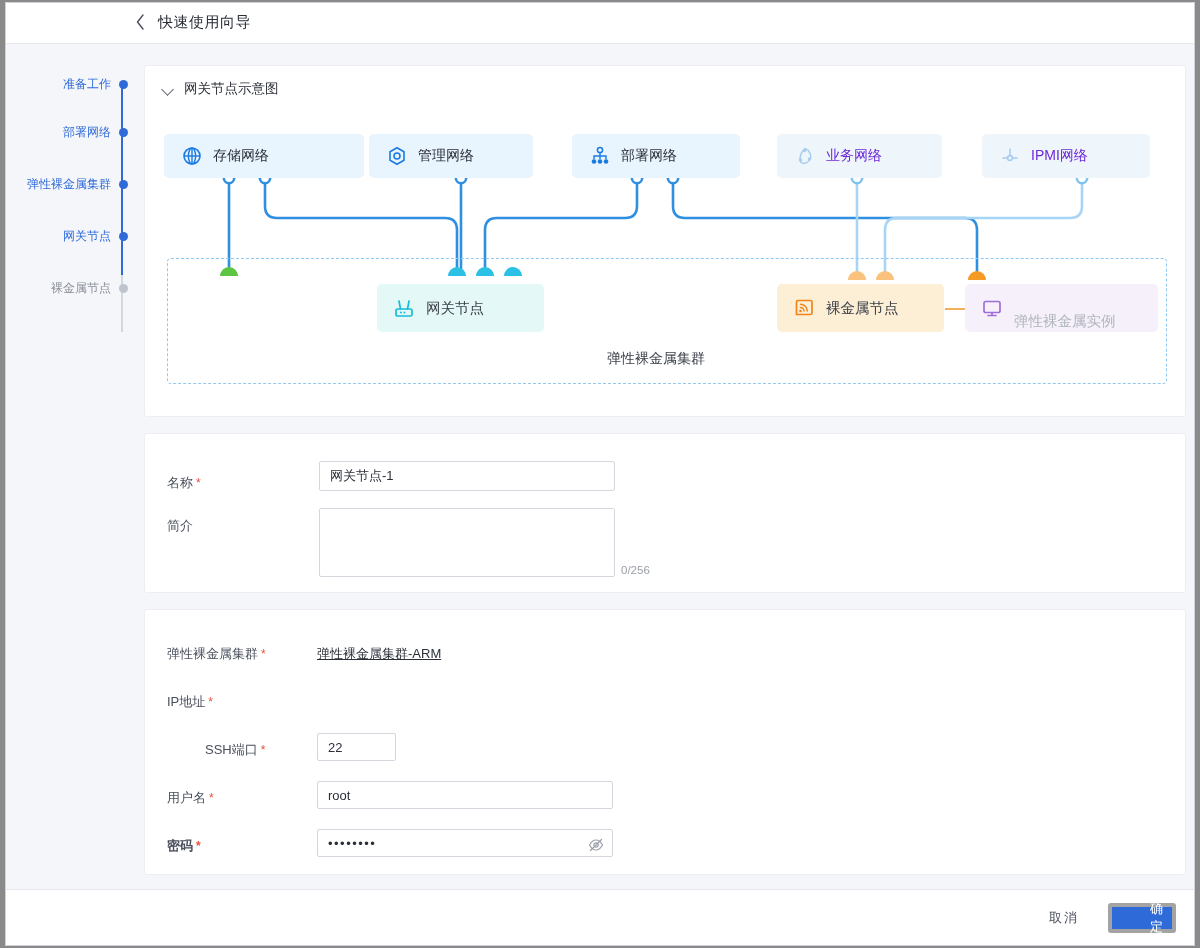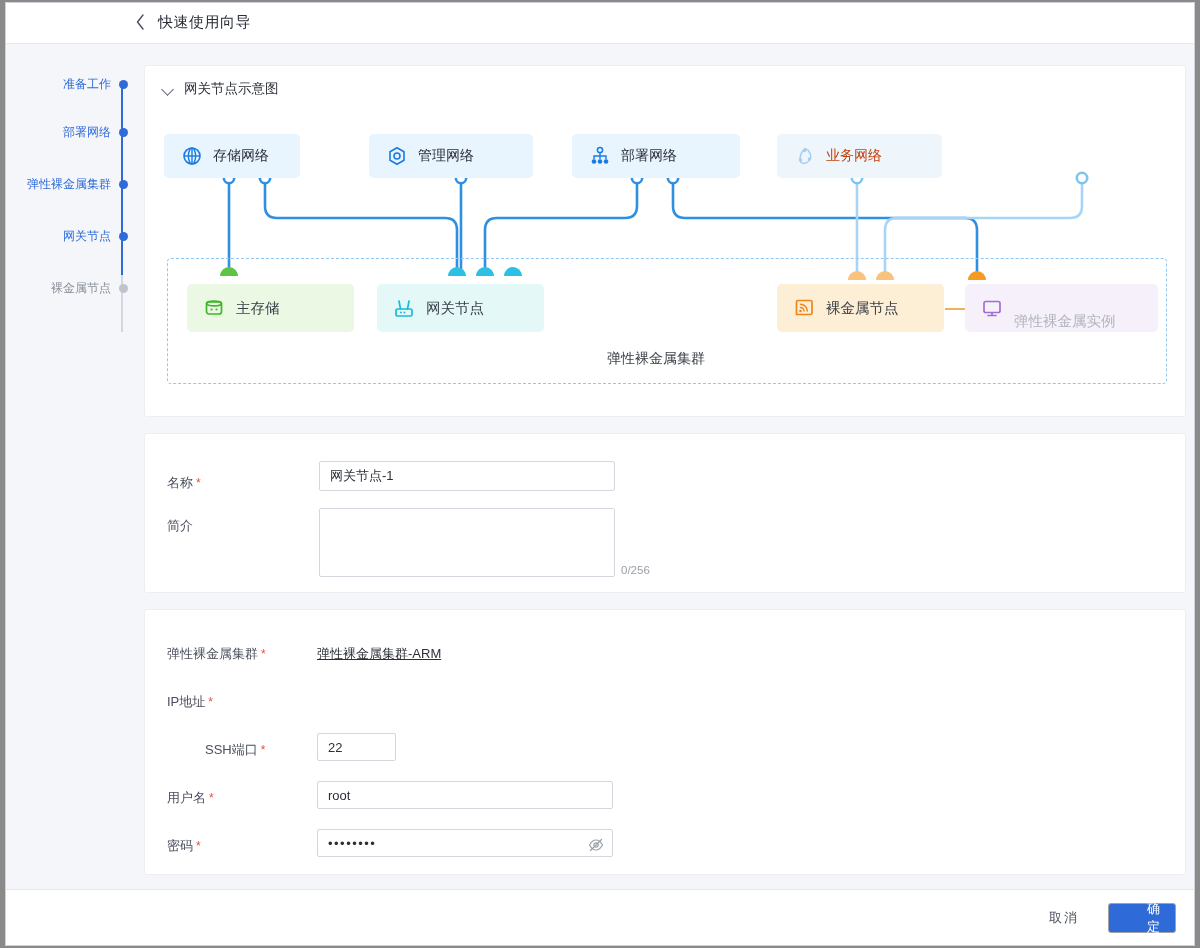--- a/index.html
+++ b/index.html
@@ -102,21 +102,21 @@
     position: absolute; height: 44px;
     border-radius: 5px;
     display: flex; align-items: center;
     padding-left: 18px;
     cursor: pointer;
   }
   .netbox .nb-label { font-size: 14px; margin-left: 11px; white-space: nowrap; }
   .netbox.on  { background: #e8f4fe; }
   .netbox.on .nb-label { color: #2b2f38; }
   .netbox.off { background: #eef5fb; }
-  .netbox.off .nb-label { color: #c2410c; }
+  .netbox.off .nb-label { color: #6d28d9; }
   .nb-icon { width: 20px; height: 20px; flex: 0 0 20px; }
 
   .nodebox {
     position: absolute; height: 48px;
     border-radius: 5px;
     display: flex; align-items: center;
     padding-left: 16px;
     cursor: pointer;
   }
   .nodebox .nd-label { font-size: 14.5px; margin-left: 11px; white-space: nowrap; }
@@ -195,21 +195,21 @@
     cursor: pointer;
     display: flex; align-items: center; justify-content: center;
     letter-spacing: 2px;
   }
   #btn-cancel {
     right: 104px; width: 56px;
     background: transparent; border: none; color: #4a4f5c;
   }
   #btn-ok {
     right: 20px; width: 68px;
-    background: #2f6bd8; border: 1px solid #a3a3a3; color: #fff; padding-left: 38px;
+    background: #2f6bd8; border: 4px solid #a3a3a3; color: #fff; padding-left: 38px;
   }
 </style>
 </head>
 <body>
 
 <div id="app">
 
   <div class="topbar">
     <div class="back-chevron">
       <svg width="9" height="16" viewBox="0 0 9 16">
@@ -294,21 +294,21 @@
 
         <g>
           <line x1="800" y1="243" x2="822" y2="243" stroke="#f0a94a" stroke-width="1.8"></line>
           <circle cx="793" cy="243" r="5" fill="#fff" stroke="#f0a94a" stroke-width="1.8"></circle>
         </g>
       </svg>
 
       <div class="cluster-box" style="left:22px; top:192px; width:1000px; height:126px;"></div>
       <div class="cluster-caption" style="left:462px; top:284px;">弹性裸金属集群</div>
 
-      <div class="netbox on" style="left:19px; top:68px; width:136px;">
+      <div class="netbox on" style="left:19px; top:68px; width:200px;">
         <span class="nb-icon">
           <svg width="20" height="20" viewBox="0 0 20 20">
             <circle cx="10" cy="10" r="8" fill="none" stroke="#1a7be0" stroke-width="1.6"></circle>
             <ellipse cx="10" cy="10" rx="3.6" ry="8" fill="none" stroke="#1a7be0" stroke-width="1.4"></ellipse>
             <line x1="2" y1="10" x2="18" y2="10" stroke="#1a7be0" stroke-width="1.4"></line>
             <line x1="10" y1="2" x2="10" y2="18" stroke="#1a7be0" stroke-width="1.4"></line>
           </svg>
         </span>
         <span class="nb-label">存储网络</span>
       </div>
@@ -341,32 +341,32 @@
           <svg width="20" height="20" viewBox="0 0 20 20">
             <path d="M10 2.5 C5 7 4 13 6 16.5 C8.5 18.5 13 17 15 13.5 C17 10 15 4.5 10 2.5 Z" fill="none" stroke="#a8cdf0" stroke-width="1.5"></path>
             <circle cx="9.5" cy="4.5" r="1.7" fill="#a8cdf0"></circle>
             <circle cx="5.5" cy="14" r="1.7" fill="#a8cdf0"></circle>
             <circle cx="14.5" cy="13" r="1.7" fill="#a8cdf0"></circle>
           </svg>
         </span>
         <span class="nb-label">业务网络</span>
       </div>
 
-
-      <div class="nodebox" id="node-store" style="left:42px; top:218px; width:167px;">
-        <span class="nd-icon">
-          <svg width="22" height="22" viewBox="0 0 22 22">
-            <rect x="3.5" y="5" width="15" height="12" rx="2.5" fill="none" stroke="#3fb82a" stroke-width="1.7"></rect>
-            <ellipse cx="11" cy="6.5" rx="7.5" ry="2.4" fill="none" stroke="#3fb82a" stroke-width="1.7"></ellipse>
-            <circle cx="8.5" cy="12.5" r="1.1" fill="#3fb82a"></circle>
-            <circle cx="13.5" cy="12.5" r="1.1" fill="#3fb82a"></circle>
-          </svg>
-        </span>
-        <span class="nd-label">主存储</span>
-      </div>
+      <div class="netbox off" style="left:837px; top:68px; width:168px;">
+        <span class="nb-icon">
+          <svg width="20" height="20" viewBox="0 0 20 20">
+            <line x1="10" y1="2.5" x2="10" y2="10" stroke="#a8cdf0" stroke-width="1.6"></line>
+            <circle cx="10" cy="12" r="2.4" fill="none" stroke="#a8cdf0" stroke-width="1.6"></circle>
+            <line x1="2.5" y1="12" x2="7.2" y2="12" stroke="#a8cdf0" stroke-width="1.6"></line>
+            <line x1="12.8" y1="12" x2="17.5" y2="12" stroke="#a8cdf0" stroke-width="1.6"></line>
+          </svg>
+        </span>
+        <span class="nb-label">IPMI网络</span>
+      </div>
+
 
       <div class="nodebox" id="node-gw" style="left:232px; top:218px; width:167px;">
         <span class="nd-icon">
           <svg width="22" height="22" viewBox="0 0 22 22">
             <rect x="3" y="12" width="16" height="7" rx="1.6" fill="none" stroke="#17bcd9" stroke-width="1.7"></rect>
             <line x1="7.5" y1="12" x2="6" y2="4" stroke="#17bcd9" stroke-width="1.7" stroke-linecap="round"></line>
             <line x1="14.5" y1="12" x2="16" y2="4" stroke="#17bcd9" stroke-width="1.7" stroke-linecap="round"></line>
             <circle cx="8" cy="15.6" r="1" fill="#17bcd9"></circle>
             <circle cx="11.5" cy="15.6" r="1" fill="#17bcd9"></circle>
           </svg>
@@ -426,21 +426,21 @@
     <div class="f-label" style="left:28px; top:131px;margin-left:32px;">
       <span>SSH端口</span><span class="req">*</span>
     </div>
     <input class="f-input" style="left: 172px; top: 123px; width: 79px; height: 28px;" value="22">
 
     <div class="f-label" style="left:22px; top:179px;">
       <span>用户名</span><span class="req">*</span>
     </div>
     <input class="f-input" style="left: 172px; top: 171px; width: 296px; height: 28px;" value="root">
 
-    <div class="f-label" style="left:22px; top:227px;">
+    <div class="f-label" style="left:22px; top:227px;font-weight:bold;">
       <span>密码</span><span class="req">*</span>
     </div>
     <div class="pw-wrap" style="left:172px; top:219px; width:296px; height:28px;">
       <input class="f-input" style="left: 0px; top: 0px; width: 296px; height: 28px; letter-spacing: 1.5px;" value="••••••••">
       <span class="pw-eye">
         <svg width="16" height="16" viewBox="0 0 16 16">
           <path d="M1.5 8 C3.5 4.5 6 3 8 3 C10 3 12.5 4.5 14.5 8 C12.5 11.5 10 13 8 13 C6 13 3.5 11.5 1.5 8 Z" fill="none" stroke="#9aa0a8" stroke-width="1.2"></path>
           <circle cx="8" cy="8" r="2.2" fill="none" stroke="#9aa0a8" stroke-width="1.2"></circle>
           <line x1="2.5" y1="13.5" x2="13.5" y2="2.5" stroke="#9aa0a8" stroke-width="1.3" stroke-linecap="round"></line>
         </svg>

